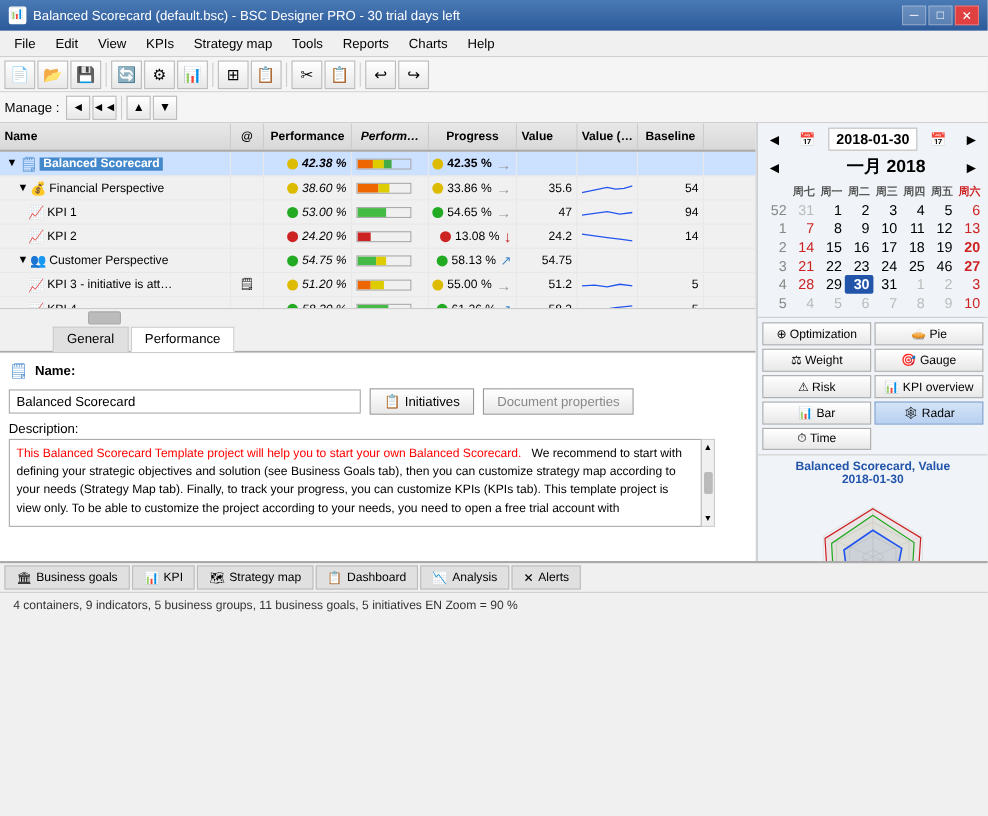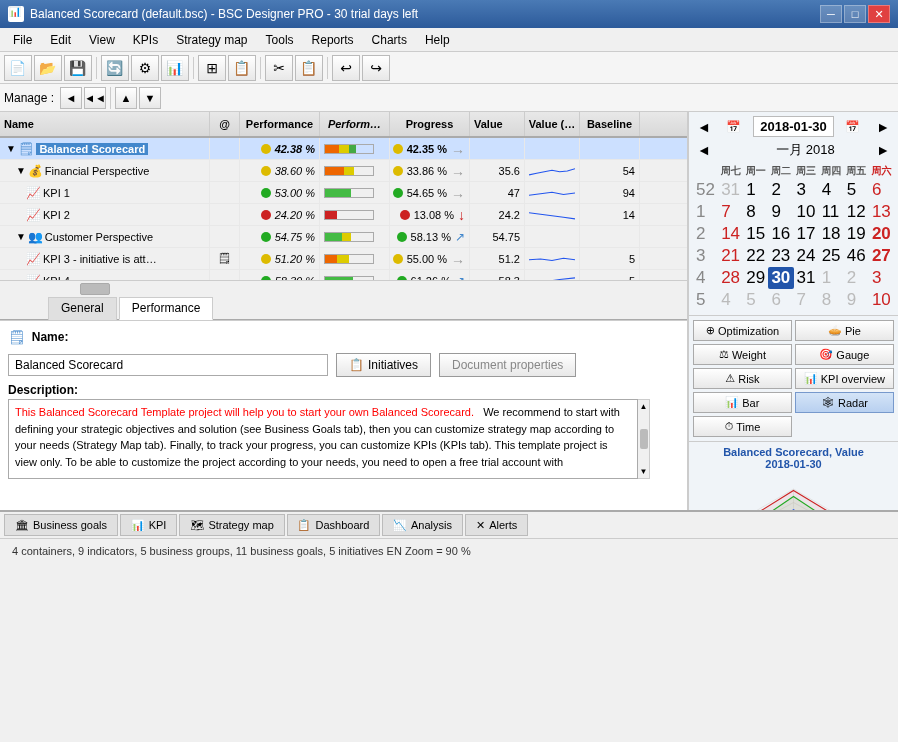--- a/index.html
+++ b/index.html
@@ -68,38 +68,38 @@
     
     #tabs-row { display: flex; border-bottom: 1px solid #aaa; background: #f0f0f0; height: 24px; padding-left: 48px; }
     .tab { padding: 3px 12px; border: 1px solid #ccc; border-bottom: none; background: #e0e0e0; cursor: pointer; font-size: 12px; margin-right: 2px; position: relative; top: 1px; }
     .tab.active { background: white; border-bottom: 1px solid white; z-index: 1; }
 
     
     #bottom-panel { background: white; border-top: 1px solid #ccc; padding: 8px; height: 190px; overflow: hidden; flex-shrink: 0; }
     .name-section { display: flex; flex-direction: column; gap: 4px; margin-bottom: 6px; }
     .field-label { font-size: 12px; font-weight: bold; }
     .field-input { border: 1px solid #aaa; padding: 3px 6px; font-size: 12px; width: 320px; }
-    .desc-label { font-size: 12px; font-weight: bold; margin-bottom: 2px; }
+    .desc-label { font-size: 12px; font-weight: normal; margin-bottom: 2px; }
     .desc-box { border: 1px solid #aaa; padding: 4px 6px; font-size: 11px; width: 630px; height: 80px; overflow: hidden; color: #000; line-height: 1.5; }
     .btn-initiatives { background: linear-gradient(to bottom, #fff, #e8e8e8); border: 1px solid #999; padding: 4px 12px; cursor: pointer; font-size: 12px; display: flex; align-items: center; gap: 4px; }
     .btn-docprops { background: linear-gradient(to bottom, #fff, #e8e8e8); border: 1px solid #999; padding: 4px 12px; cursor: pointer; font-size: 12px; color: #888; }
 
     
     #right-panel { width: 210px; min-width: 210px; background: #f0f4f8; border-left: 1px solid #ccc; display: flex; flex-direction: column; overflow: hidden; }
 
     
     #calendar { padding: 4px; border-bottom: 1px solid #ccc; }
     .cal-header { display: flex; align-items: center; justify-content: space-between; margin-bottom: 4px; }
     .cal-nav { cursor: pointer; font-size: 14px; padding: 0 4px; }
     .cal-title { font-size: 13px; font-weight: bold; border: 1px solid #bbb; padding: 2px 6px; background: white; }
     .cal-month { display: flex; align-items: center; justify-content: space-between; margin-bottom: 4px; }
-    .cal-month-label { font-size: 13px; font-weight: normal; margin-left: 24px; }
+    .cal-month-label { font-size: 16px; font-weight: bold; margin-left: 24px; }
     .cal-grid { width: 100%; border-collapse: collapse; }
     .cal-grid th { font-size: 10px; color: #555; text-align: center; padding: 1px; }
-    .cal-grid td { font-size: 17px; text-align: left; padding: 1px 3px; cursor: pointer; width: 24px; }
+    .cal-grid td { font-size: 13px; text-align: right; padding: 1px 3px; cursor: pointer; width: 24px; }
     .cal-grid td.today { background: #2255aa; color: white; border-radius: 2px; font-weight: bold; }
     .cal-grid td.weekend { color: #cc2222; }
     .cal-grid td.other-month { color: #bbb; }
     .cal-week-num { font-size: 10px; color: #888; }
 
     
     #chart-btns { padding: 4px; display: grid; grid-template-columns: 1fr 1fr; gap: 3px; border-bottom: 1px solid #ccc; }
     .chart-btn { background: linear-gradient(to bottom, #fff, #e8e8e8); border: 1px solid #aaa; padding: 3px 6px; cursor: pointer; font-size: 11px; display: flex; align-items: center; gap: 3px; justify-content: center; }
     .chart-btn.active { background: linear-gradient(to bottom, #d4e4f7, #b8d0f0); border-color: #7799cc; }
 

